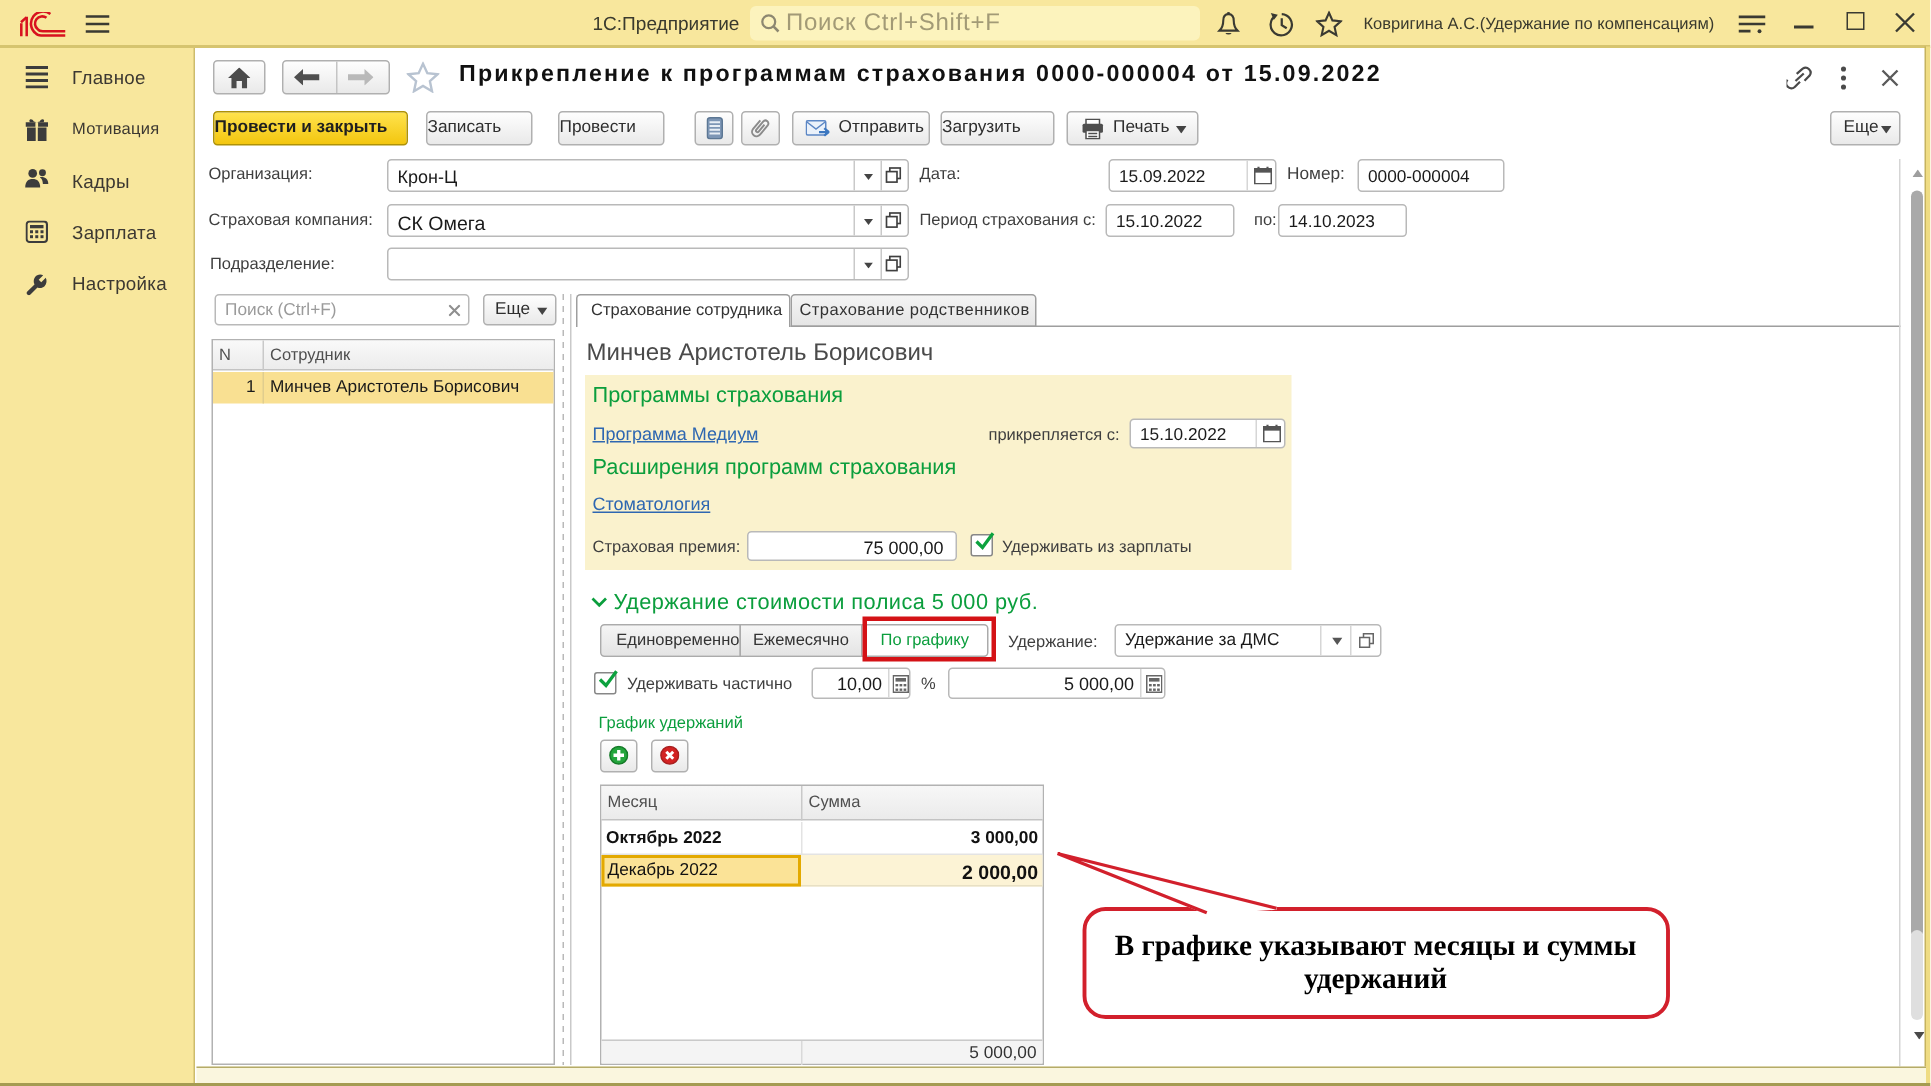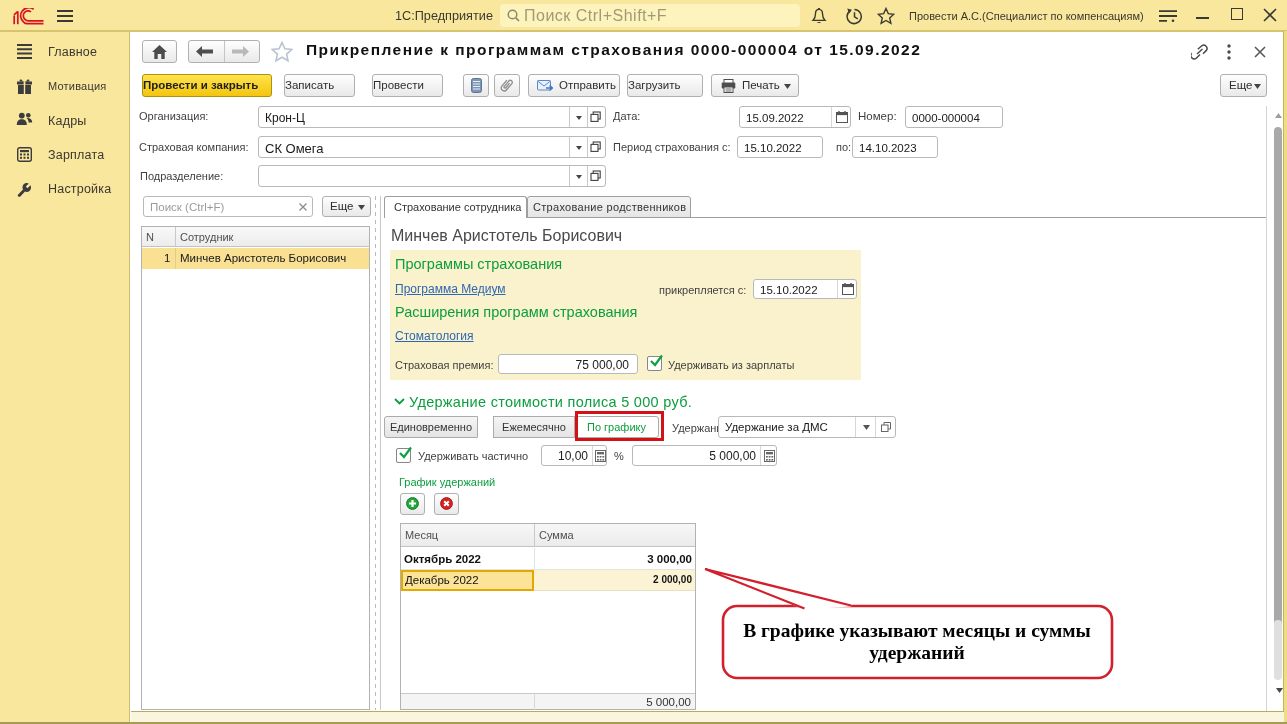--- a/index.html
+++ b/index.html
@@ -51,21 +51,21 @@
 
   <svg class="abs" style="left:845px;top:7px" width="18" height="18" viewBox="0 0 18 18">
     <path d="M5.2 3.6 A7.1 7.1 0 1 0 9.5 2.4" fill="none" stroke="#3a3a32" stroke-width="1.5"></path>
     <polygon points="2.2,1.6 6.9,2.8 4.2,6.4" fill="#3a3a32"></polygon>
     <path d="M9.5 5.2 L9.5 9.8 L12.8 11.8" fill="none" stroke="#3a3a32" stroke-width="1.5"></path>
   </svg>
 
   <svg class="abs" style="left:877px;top:7px" width="18" height="18" viewBox="0 0 18 18">
     <path d="M9 1.5 L11.3 6.6 L16.8 7.2 L12.7 10.9 L13.9 16.4 L9 13.5 L4.1 16.4 L5.3 10.9 L1.2 7.2 L6.7 6.6 Z" fill="none" stroke="#3a3a32" stroke-width="1.4"></path>
   </svg>
-  <div class="abs" style="left:909px;top:10px;font-size:11px;color:#3a3a2e">Провести А.С.(Специалист по компенсациям)</div>
+  <div class="abs" style="left:909px;top:10px;font-size:11px;color:#3a3a2e">Ковригина А.С.(Удержание по компенсациям)</div>
 
   <svg class="abs" style="left:1159px;top:10px" width="18" height="13" viewBox="0 0 18 13">
     <g stroke="#3a3a32" stroke-width="1.8">
         <path d="M0 1.2h18M0 6h18M0 10.8h8"></path>
       </g>
     <circle cx="14" cy="10.8" r="1.3" fill="#3a3a32"></circle>
   </svg>
   <div class="abs" style="left:1196px;top:17px;width:13px;height:2px;background:#3a3a32"></div>
   <div class="abs" style="left:1231px;top:8px;width:12px;height:12px;border:1.6px solid #3a3a32"></div>
   <svg class="abs" style="left:1263px;top:8px" width="14" height="14" viewBox="0 0 14 14">
@@ -323,26 +323,26 @@
       <path d="M2 7 L6 11 L13 1.5" fill="none" stroke="#0ca23e" stroke-width="2.2"></path>
     </svg>
 </div>
 <div class="lbl" style="left:668px;top:359px">Удерживать из зарплаты</div>
 
 <svg class="abs" style="left:394px;top:398px" width="11" height="7" viewBox="0 0 11 7">
     <path d="M1 1 L5.5 5.5 L10 1" fill="none" stroke="#0b9e3d" stroke-width="1.8"></path>
   </svg>
 <div class="abs grn" style="left:409px;top:394px;font-size:14.5px;letter-spacing:0.3px">Удержание стоимости полиса 5 000 руб.</div>
 
-<div class="abs" style="left:384px;top:416px;width:94px;height:22px;background:linear-gradient(#f5f5f5,#e4e4e4);border:1px solid #ababab;border-radius:3px 0 0 3px;line-height:20px;text-align:center;color:#333;font-size:11px">Единовременно</div>
+<div class="abs" style="left:400px;top:416px;width:94px;height:22px;background:linear-gradient(#f5f5f5,#e4e4e4);border:1px solid #ababab;border-radius:3px 0 0 3px;line-height:20px;text-align:right;color:#333;font-size:11px">Единовременно</div>
 <div class="abs" style="left:493px;top:416px;width:82px;height:22px;background:linear-gradient(#f5f5f5,#e4e4e4);border:1px solid #ababab;line-height:20px;text-align:center;color:#333;font-size:11px">Ежемесячно</div>
 <div class="abs" style="left:574px;top:416px;width:85px;height:22px;background:#fff;border:1px solid #ababab;border-radius:0 3px 3px 0;line-height:20px;text-align:center;color:#0b9e3d;font-size:11px">По графику</div>
 <div class="abs" style="left:575px;top:411px;width:89px;height:30px;border:3.5px solid #d41216"></div>
 <div class="lbl" style="left:672px;top:422px">Удержание:</div>
-<div class="fld" style="left:718px;top:416px;width:178px;font-size:11.5px">
+<div class="fld" style="left:743px;top:416px;width:178px;font-size:11.5px">
   <div class="abs" style="left:6px;top:4px">Удержание за ДМС</div>
   <div class="abs" style="left:136px;top:0;width:1px;height:20px;background:#d6d6d6"></div>
   <svg class="abs" style="left:144px;top:8px" width="7" height="5" viewBox="0 0 7 5">
       <path d="M0 0h7L3.5 5z" fill="#555"></path>
     </svg>
   <div class="abs" style="left:156px;top:0;width:1px;height:20px;background:#d6d6d6"></div>
   <svg class="abs" style="left:162px;top:5px" width="10" height="10" viewBox="0 0 10 10">
       <rect x="0.5" y="3" width="6.5" height="6.5" fill="#fff" stroke="#666"></rect>
       <path d="M3 3 L3 0.5 L9.5 0.5 L9.5 7 L7 7" fill="none" stroke="#666"></path>
     </svg>
@@ -410,21 +410,21 @@
   </div>
   <div class="abs" style="left:0;top:24px;width:294px;height:22px;border-bottom:1px solid #e3e3e3">
     <div class="abs" style="left:3px;top:5px;font-weight:bold;color:#111;font-size:11.5px">Октябрь 2022</div>
     <div class="abs" style="left:133px;top:0;width:1px;height:22px;background:#e3e3e3"></div>
     <div class="abs" style="right:3px;top:5px;font-weight:bold;color:#111;font-size:11.5px">3 000,00</div>
   </div>
   <div class="abs" style="left:0;top:46px;width:294px;height:21px;background:#fcf3d5;border-bottom:1px solid #e8e0c4">
     <div class="abs" style="left:0;top:0;width:133px;height:21px;background:#fbe397;border:2px solid #e3a900">
       <div class="abs" style="left:2px;top:2px;font-weight:normal;color:#111;font-size:11.5px">Декабрь 2022</div>
     </div>
-    <div class="abs" style="right:3px;top:4px;font-weight:bold;color:#111;font-size:10px">2 000,00</div>
+    <div class="abs" style="right:3px;top:4px;font-weight:bold;color:#111;font-size:13px">2 000,00</div>
   </div>
   <div class="abs" style="left:0;top:169px;width:294px;height:16px;background:#f4f4f4;border-top:1px solid #c9c9c9">
     <div class="abs" style="left:133px;top:0;width:1px;height:16px;background:#d9d9d9"></div>
     <div class="abs" style="right:4px;top:2px;color:#333">5 000,00</div>
   </div>
 </div>
 
 <div class="abs" style="left:1266px;top:106px;width:1px;height:605px;background:#d5d5d5"></div>
 <svg class="abs" style="left:1275px;top:113px" width="7" height="5" viewBox="0 0 7 5">
     <path d="M3.5 0 L7 5 L0 5 Z" fill="#9e9e9e"></path>

